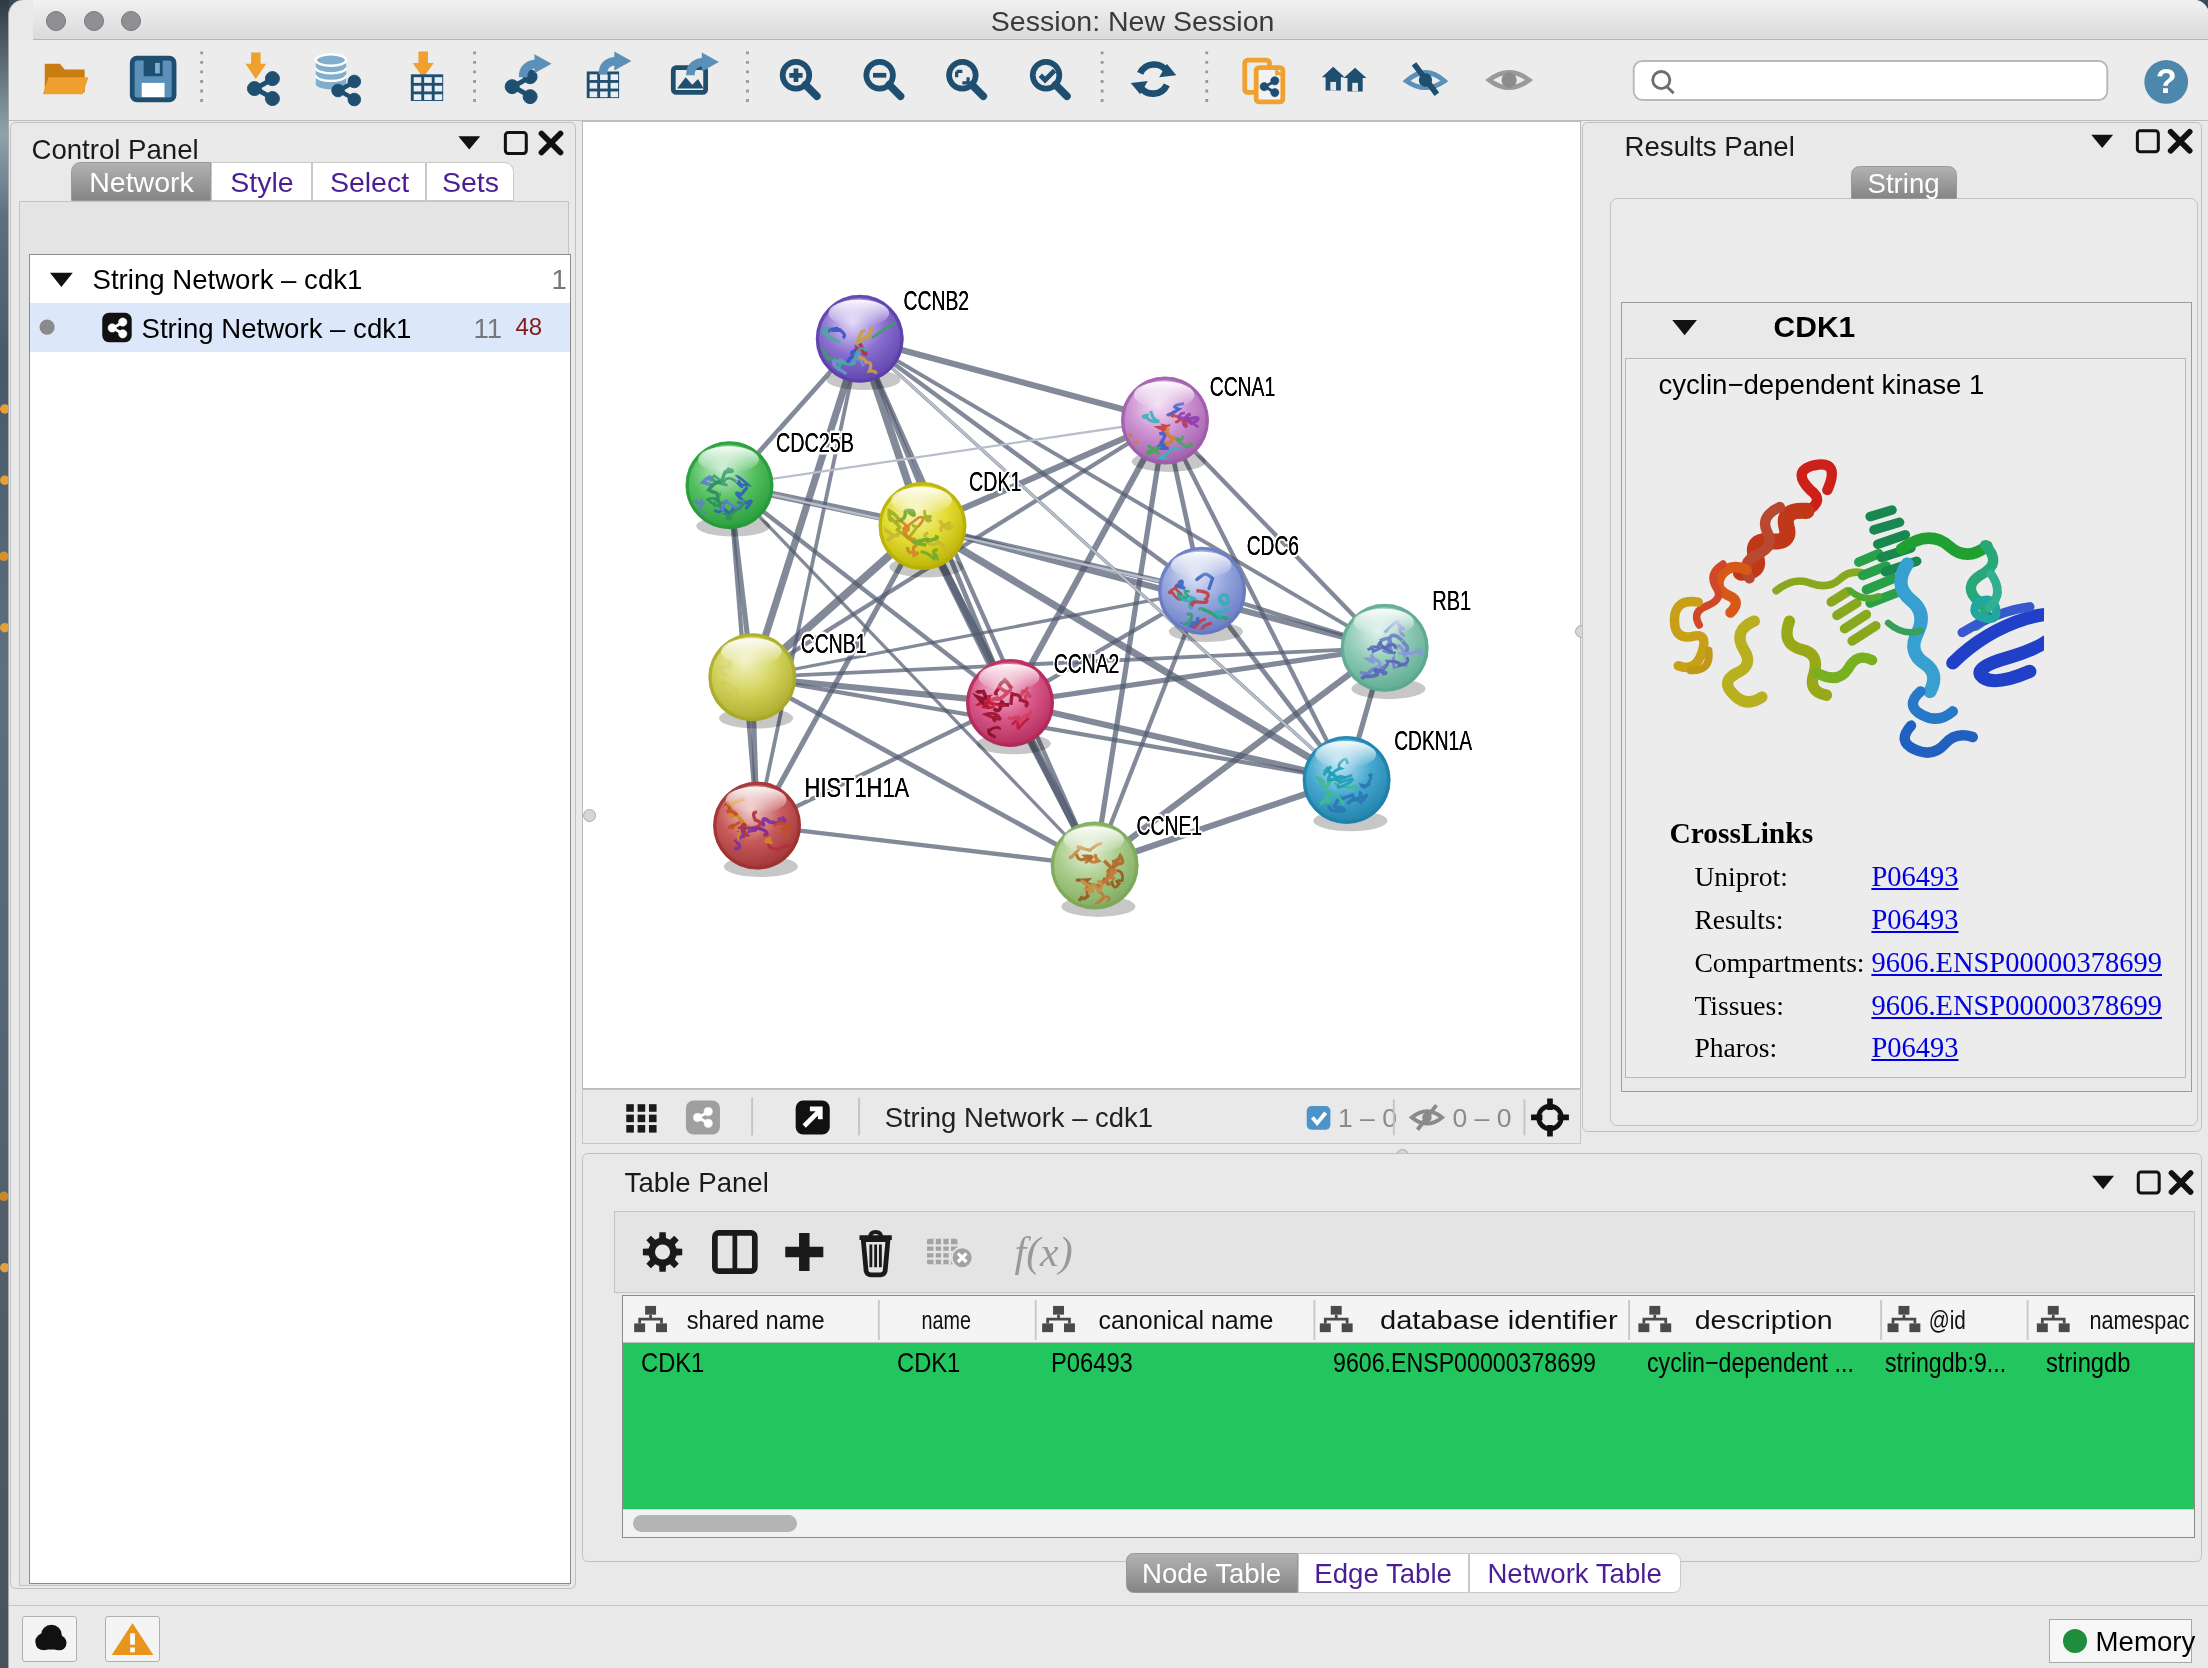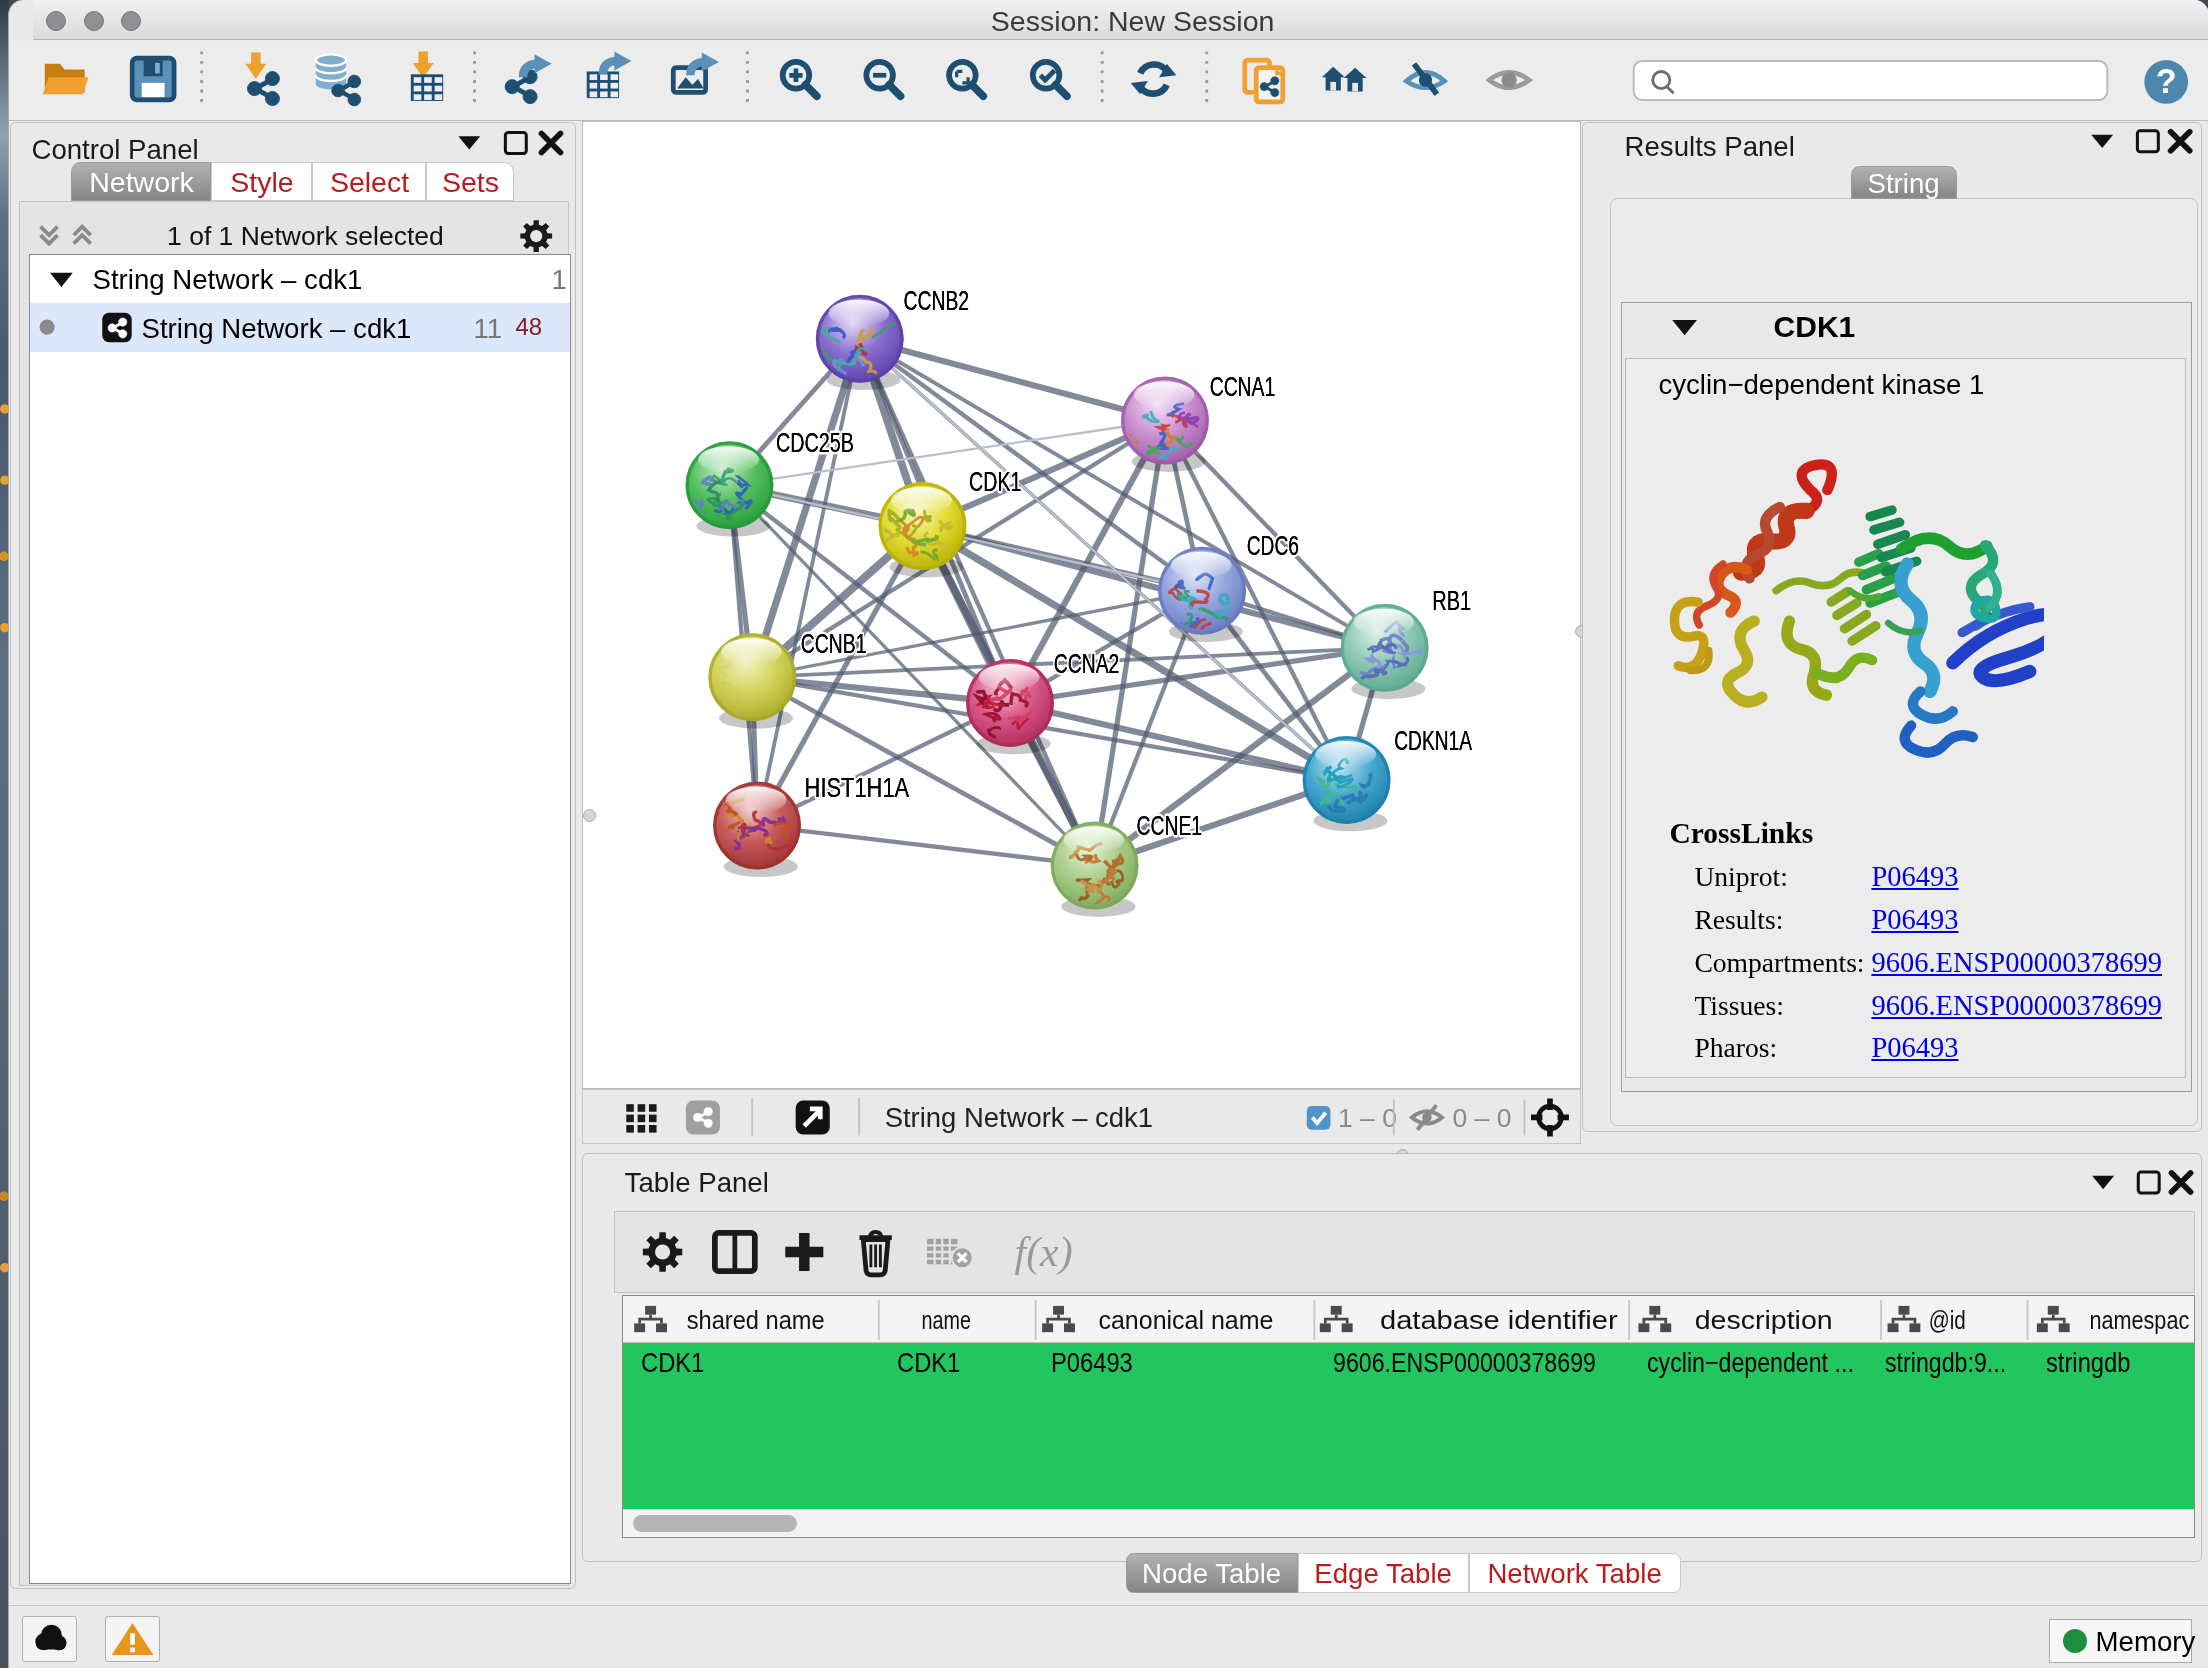--- a/index.html
+++ b/index.html
@@ -8,21 +8,21 @@
 .titlebar { position:absolute; left:0; top:0; width:100%; height:40px;
   background:linear-gradient(#f1f1f1,#dadada); border-bottom:1px solid #b4b4b4;margin-left:24px; }
 .tl { position:absolute; top:10.5px; width:20px; height:20px; border-radius:50%;
   background:#8f8f94; border:1px solid #77777c; }
 .title { position:absolute; top:4.8px; left:0; width:100%; text-align:center;
   font-size:28.5px; color:#3a3a3a; }
 .toolbar { position:absolute; left:0; top:41px; width:100%; height:80px; background:#ececec;
   border-bottom:1px solid #bdbdbd; }
 .panel-title { font-size:27.6px; color:#1a1a1a; }
 .tab { position:absolute; height:39px; line-height:39px; text-align:center; font-size:28.5px;
-  background:#fff; color:#b91c1c; border:1px solid #c8c8c8; }
+  background:#fff; color:#4c1d95; border:1px solid #c8c8c8; }
 .tabsel { background:linear-gradient(#b2b2b2,#858585); color:#fff; border-color:#999; }
 a { color:#0000e0; text-decoration:underline; }
 </style></head><body>
 <div style="position:absolute;left:0;top:0;width:8.6px;height:100%;background:linear-gradient(#2e3a42 0%,#8fa3ad 8%,#5c7080 13%,#47586a 22%,#5c7080 40%,#52616e 70%,#47525c 100%)"></div>
 <svg style="position:absolute;left:0;top:0;width:8.6px;height:100%" viewBox="0 0 9 1754" width="8.6" height="1668">
 <circle cx="5" cy="430" r="5" fill="#e8a030"></circle>
     <circle cx="5" cy="505" r="5" fill="#e8a030"></circle>
 <circle cx="4" cy="585" r="5" fill="#d89028"></circle>
     <circle cx="5" cy="660" r="5" fill="#e8a030"></circle>
 <circle cx="4" cy="1258" r="5" fill="#c88828"></circle>
@@ -213,29 +213,20 @@
  <svg style="position:absolute;left:0;top:0;width:566px;height:57px" viewBox="0 0 595 60" width="566" height="57">
         <polygon points="470.5,14.0 493.5,14.0 482,28.0" fill="#111"></polygon>
         <rect x="520.0" y="10.0" width="22" height="22" rx="3" fill="none" stroke="#111" stroke-width="3.2"></rect>
         <path d="M558.0 11.0 L578.0 31.0 M578.0 11.0 L558.0 31.0" stroke="#111" stroke-width="6" stroke-linecap="round" fill="none"></path>
       </svg>
  <div class="tab tabsel" style="left:60px;top:39px;width:140px;border-radius:9.5px 0 0 0">Network</div>
  <div class="tab" style="left:200px;top:39px;width:101px">Style</div>
  <div class="tab" style="left:301px;top:39px;width:114px">Select</div>
  <div class="tab" style="left:415px;top:39px;width:88px;border-radius:0 9.5px 0 0">Sets</div>
  <div style="position:absolute;left:7.6px;top:78px;width:550px;height:1385px;background:#e4e4e4;border:1px solid #c4c4c4"></div>
- <div style="position:absolute;left:11.4px;top:96px;width:544px;height:35px">
-   <svg width="544" height="35" viewBox="0 0 572 37">
-     <path d="M17 8 l9 9 l9 -9 M17 17 l9 9 l9 -9" stroke="#8a8a8a" stroke-width="4" fill="none"></path>
-     <path d="M52 17 l9 -9 l9 9 M52 26 l9 -9 l9 9" stroke="#8a8a8a" stroke-width="4" fill="none"></path>
-     <text x="297" y="28" text-anchor="middle" font-size="28" fill="#111" font-family="Liberation Sans, sans-serif">1 of 1 Network selected</text>
-     <polygon points="557.8,15.3 557.8,20.7 552.9,20.9 551.5,24.3 554.8,28.0 551.0,31.8 547.3,28.5 543.9,29.9 543.7,34.8 538.3,34.8 538.1,29.9 534.7,28.5 531.0,31.8 527.2,28.0 530.5,24.3 529.1,20.9 524.2,20.7 524.2,15.3 529.1,15.1 530.5,11.7 527.2,8.0 531.0,4.2 534.7,7.5 538.1,6.1 538.3,1.2 543.7,1.2 543.9,6.1 547.3,7.5 551.0,4.2 554.8,8.0 551.5,11.7 552.9,15.1" fill="#1a1a1a"></polygon>
-          <circle cx="541" cy="18" r="6.46" fill="#e6e6e6"></circle>
-   </svg>
- </div>
  <div style="position:absolute;left:18px;top:131px;width:542px;height:1330px;background:#fff;border:1px solid #8a8a8a">
    <div style="position:absolute;left:0;top:0;width:100%;height:48px">
      <svg width="540" height="48" viewBox="0 0 568 50">
             <polygon points="21.0,18.5 45.0,18.5 33,33.5" fill="#111"></polygon>
           </svg>
      <span style="position:absolute;left:62px;top:8.6px;font-size:27.6px">String Network – cdk1</span>
      <span style="position:absolute;left:521px;top:8.6px;font-size:27.6px;color:#777">1</span>
    </div>
    <div style="position:absolute;left:0;top:48px;width:100%;height:49px;background:#dce7fa">
      <svg width="540" height="49" viewBox="0 0 568 51">

